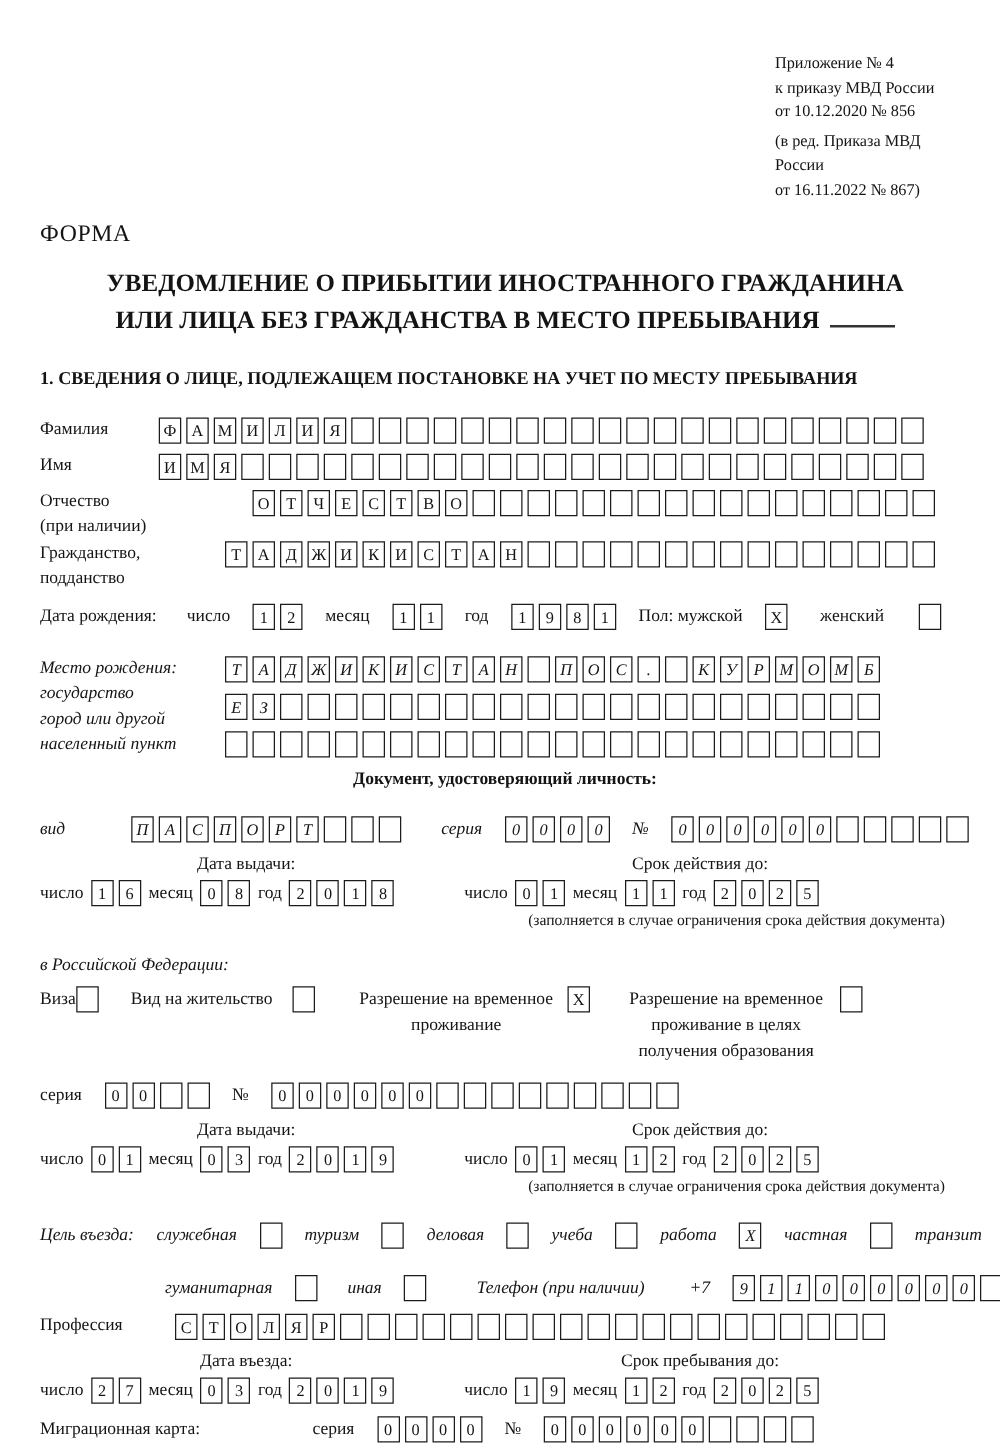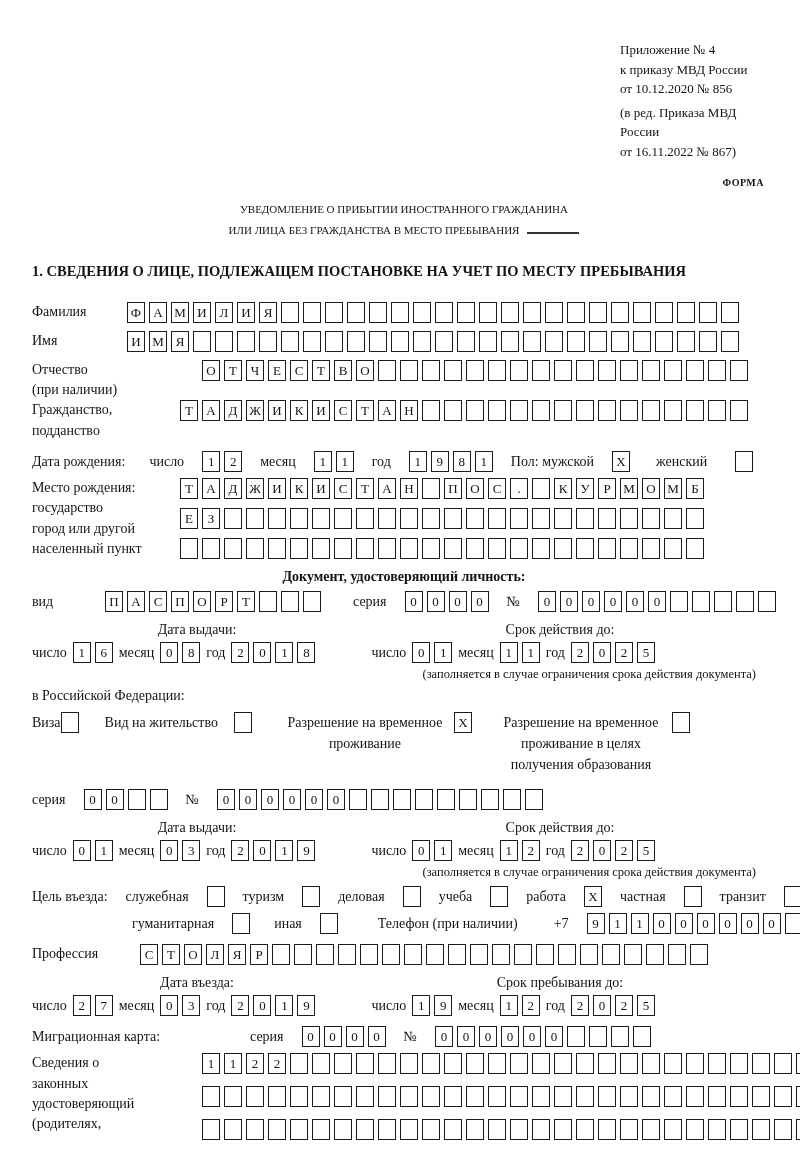--- a/index.html
+++ b/index.html
@@ -13,31 +13,31 @@
   .boxes{display:flex; gap:4px; flex-wrap:nowrap;}
   .cb{
     box-sizing:border-box; flex:none; width:18px; height:21px;
     border:1.6px solid #1c1c1c; display:inline-flex; align-items:center;
     justify-content:center; font-size:13px; line-height:1; background:#fff;
   }
   .lbl{white-space:nowrap;}
   
   .hdr{margin-left:588px; font-size:13px; line-height:1.5;}
   .hdr .ed{margin-top:4px;}
-  .forma{text-align:right; font-weight:bold; font-size:10px; margin:16px 12px 0 0; letter-spacing:.5px;}
-  .title{ text-align:center; font-weight:normal; font-size:11px; line-height:1.45; margin-top:14px;}
+  .forma{font-weight:normal; font-size:19px; margin:16px 12px 0 0; letter-spacing:.5px;}
+  .title{ text-align:center; font-weight:bold; font-size:20px; line-height:1.45; margin-top:14px;}
   .blank-line{display:inline-block; width:52px; border-bottom:2px solid #333; height:14px; vertical-align:baseline; margin-left:8px;}
   .sec1{ font-weight:bold; font-size:14.5px; margin-top:24px;}
   
   .frow{display:flex; align-items:flex-start; margin-top:8px;}
   .flabel{flex:none; line-height:1.45;}
   .w95{width:95px;} .w148{width:148px;} .w170{width:170px;}
   .stack{display:flex; flex-direction:column; gap:9px;}
   .inline{display:flex; align-items:center; gap:18px; flex-wrap:nowrap;}
-  .mt10{margin-top:10px;} .mt6{margin-top:6px;}
+  .mt10{margin-top:10px;} .mt6{margin-top:21px;font-style:italic;}
   .center-b{text-align:center; font-weight:bold; margin-top:10px;}
   
   .dhead{display:flex; margin-top:10px;}
   .dhead .dh-l{width:330px; text-align:center;}
   .dhead .dh-r{width:340px; text-align:center; margin-left:28px;}
   .drow{display:flex; margin-top:4px; align-items:center;}
   .dgroup{display:flex; align-items:center; gap:6px;}
   .dgap{width:56px; flex:none;}
   .note{font-size:12.5px; text-align:right; margin:4px 20px 0 0;}
   .optrow{display:flex; align-items:flex-start; margin-top:8px; gap:18px;}

